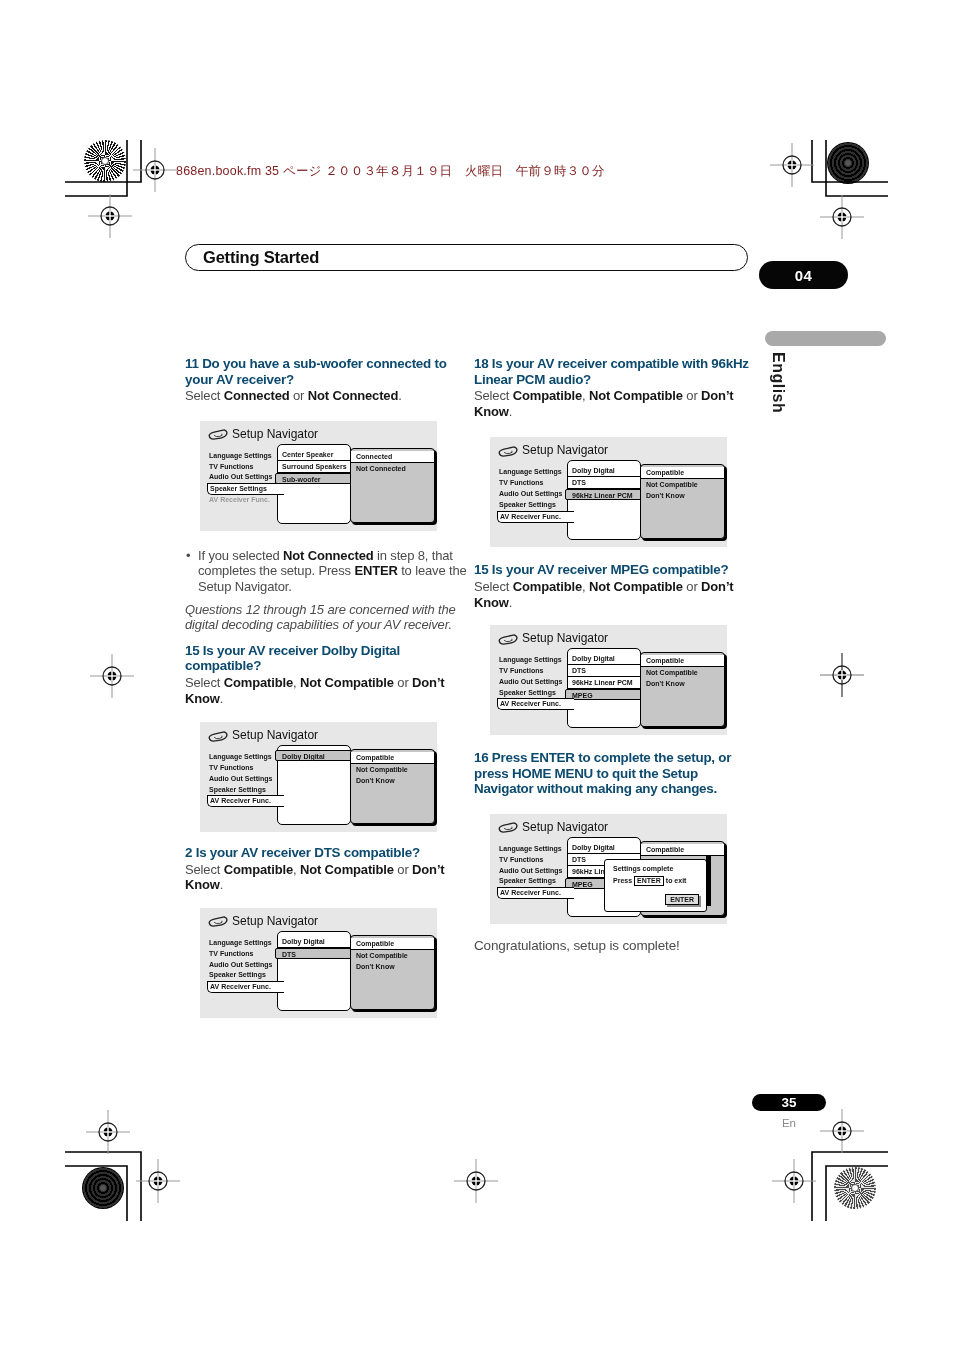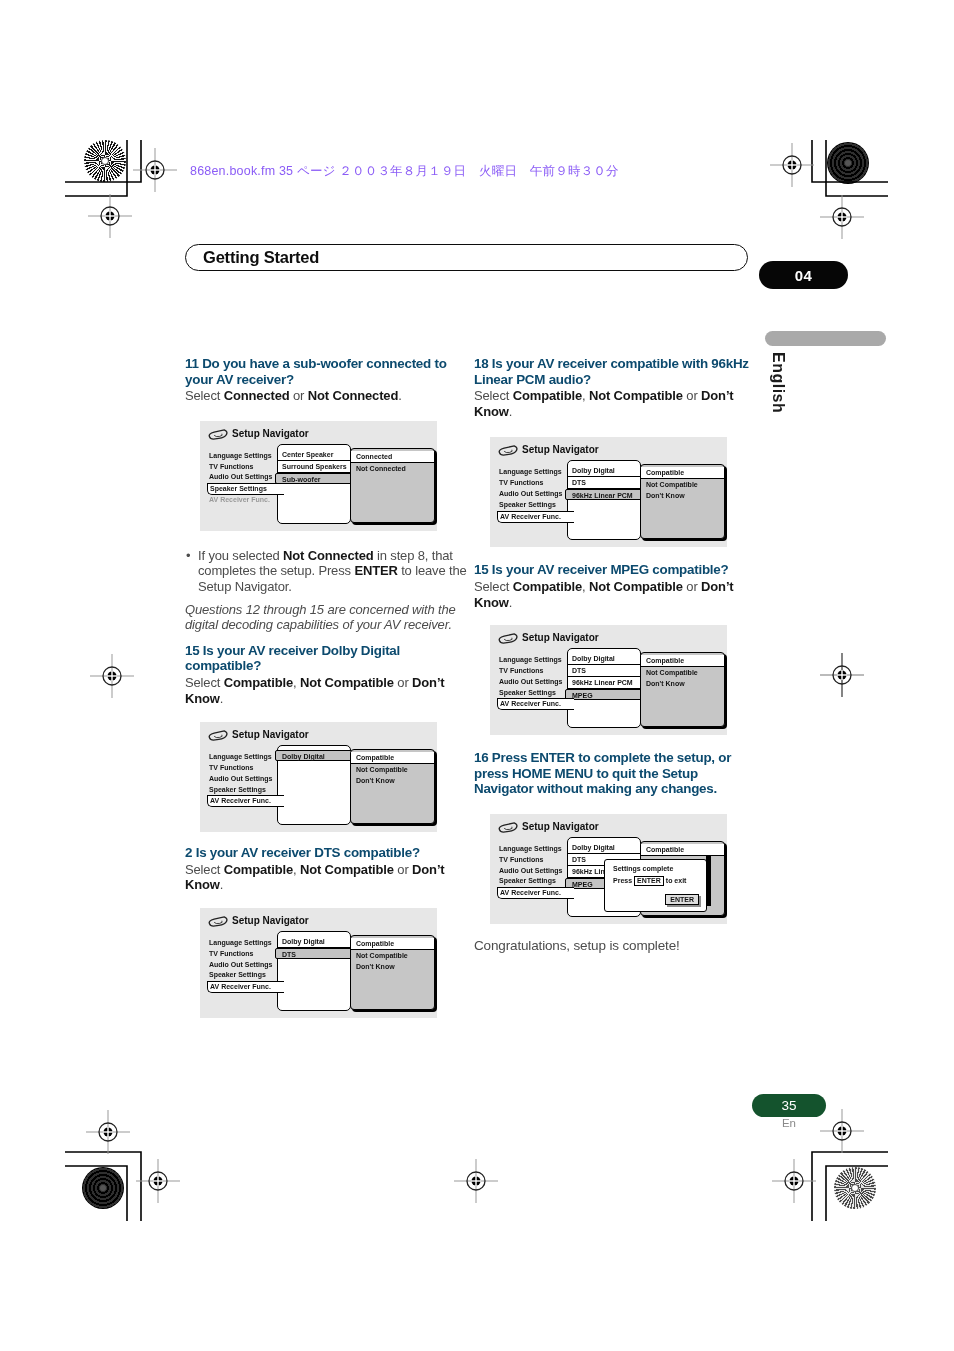--- a/index.html
+++ b/index.html
@@ -12,21 +12,21 @@
          background:repeating-conic-gradient(#141414 0 4.5deg,#f7f7f7 4.5deg 9deg);}
   .burst::after{content:"";position:absolute;left:17px;top:17px;width:8px;height:8px;
          border-radius:50%;background:#fff;border:1px solid #444;box-sizing:border-box;}
   .burst.gray{background:repeating-conic-gradient(#4a4a4a 0 4.5deg,#e6e6e6 4.5deg 9deg);}
   .disc{position:absolute;width:42px;height:42px;border-radius:50%;
         background:repeating-radial-gradient(circle at 50% 50%,#000 0 2px,#2f2f2f 2px 4px);}
   .disc::after{content:"";position:absolute;left:18px;top:18px;width:6px;height:6px;border-radius:50%;background:#555;}
   .bracket{position:absolute;}
 
   
-  .print-header{position:absolute;left:190px;top:163px;font-size:12.5px;color:#8b5cf6;
+  .print-header{position:absolute;left:176px;top:163px;font-size:12.5px;color:#7f1d1d;
         letter-spacing:0.2px;white-space:nowrap;}
   .title-bar{position:absolute;left:185px;top:244px;width:563px;height:27px;border:1.6px solid #0c0c0c;
         border-radius:14px;box-sizing:border-box;display:flex;align-items:center;padding-left:17px;background:#fff;}
   .title-bar .t{font-size:16.5px;font-weight:700;color:#0e0e0e;letter-spacing:-0.2px;}
   .chap-pill{position:absolute;left:759px;top:261px;width:89px;height:28px;background:#060606;
         border-radius:14px;color:#fff;font-size:15px;font-weight:700;display:flex;align-items:center;
         justify-content:center;letter-spacing:0.5px;}
 
   
   .lang-bar{position:absolute;left:765px;top:331px;width:121px;height:15px;background:#a9a9a9;border-radius:7.5px;}
@@ -43,21 +43,21 @@
   .note{font-style:italic;}
   .bullet{position:relative;padding-left:13px;}
   .bullet .dot{position:absolute;left:1px;top:0;color:#4c4c4c;}
   .congrats{font-size:13.5px;}
 
   
   .shot{position:relative;width:237px;height:110px;background:#e7e7e7;overflow:hidden;}
   .s-hdr{position:absolute;left:8px;top:6px;display:flex;align-items:center;gap:4px;z-index:4;}
   .s-icon{width:20px;height:13px;display:inline-block;}
   .s-icon svg{width:100%;height:100%;}
-  .s-title{font-size:10px;font-weight:700;color:#101010;text-align:center;}
+  .s-title{font-size:12px;font-weight:400;color:#101010;text-align:center;}
   .s-left{position:absolute;left:7px;top:30px;width:73px;z-index:3;}
   .s-li{height:10.8px;line-height:10.8px;font-size:7px;font-weight:700;color:#131313;
         padding-left:2px;white-space:nowrap;}
   .s-li.disabled{color:#9a9a9a;}
   .s-li.active{background:#fff;border:1px solid #000;border-right:none;border-radius:0 0 0 5px;
         width:77px;box-sizing:border-box;height:12px;line-height:10px;position:relative;z-index:3;}
   .s-mid{position:absolute;left:77px;top:23px;width:74px;height:80px;background:#fff;border:1px solid #000;
         border-radius:5px;z-index:1;box-sizing:border-box;padding-top:4px;}
   .s-mi{height:11px;line-height:11px;font-size:7px;font-weight:700;color:#131313;padding-left:4px;
         border-bottom:1px solid #000;white-space:nowrap;}
@@ -70,22 +70,22 @@
   .s-dlg{position:absolute;left:114px;top:45px;width:103px;height:53px;background:#fff;border:1.5px solid #000;
         border-radius:3px;z-index:5;box-sizing:border-box;}
   .s-dlg::after{content:"";position:absolute;right:-5px;top:-5px;width:5px;height:100%;background:#000;}
   .s-d1{font-size:7px;font-weight:700;color:#131313;margin:5px 0 0 8px;}
   .s-d2{font-size:7px;font-weight:700;color:#131313;margin:4px 0 0 8px;display:flex;align-items:center;}
   .s-key{border:1px solid #000;padding:0 2px;margin:0 2px;line-height:8px;display:inline-block;}
   .s-dbtn{position:absolute;right:7px;bottom:6px;border:1.5px solid #000;background:#dedede;
         font-size:7px;font-weight:700;color:#131313;padding:1px 4px;box-shadow:2px 2px 0 #8f8f8f;}
 
   
-  .page-pill{position:absolute;left:752px;top:1094px;width:74px;height:23px;background:#14532d;border-radius:11.5px;
-        color:#fff;font-size:13.5px;font-weight:400;display:flex;align-items:center;justify-content:center;}
+  .page-pill{position:absolute;left:752px;top:1094px;width:74px;height:17px;background:#000000;border-radius:11.5px;
+        color:#fff;font-size:13.5px;font-weight:700;display:flex;align-items:center;justify-content:center;}
   .page-lang{position:absolute;left:752px;top:1117px;width:74px;text-align:center;color:#8a8a8a;font-size:11.5px;}
 </style>
 </head>
 <body>
 
 <div class="page">
 
   <div class="burst" style="left:84px;top:140px;"></div>
   <div class="disc" style="left:827px;top:142px;"></div>
   <div class="disc" style="left:82px;top:1167px;"></div>

